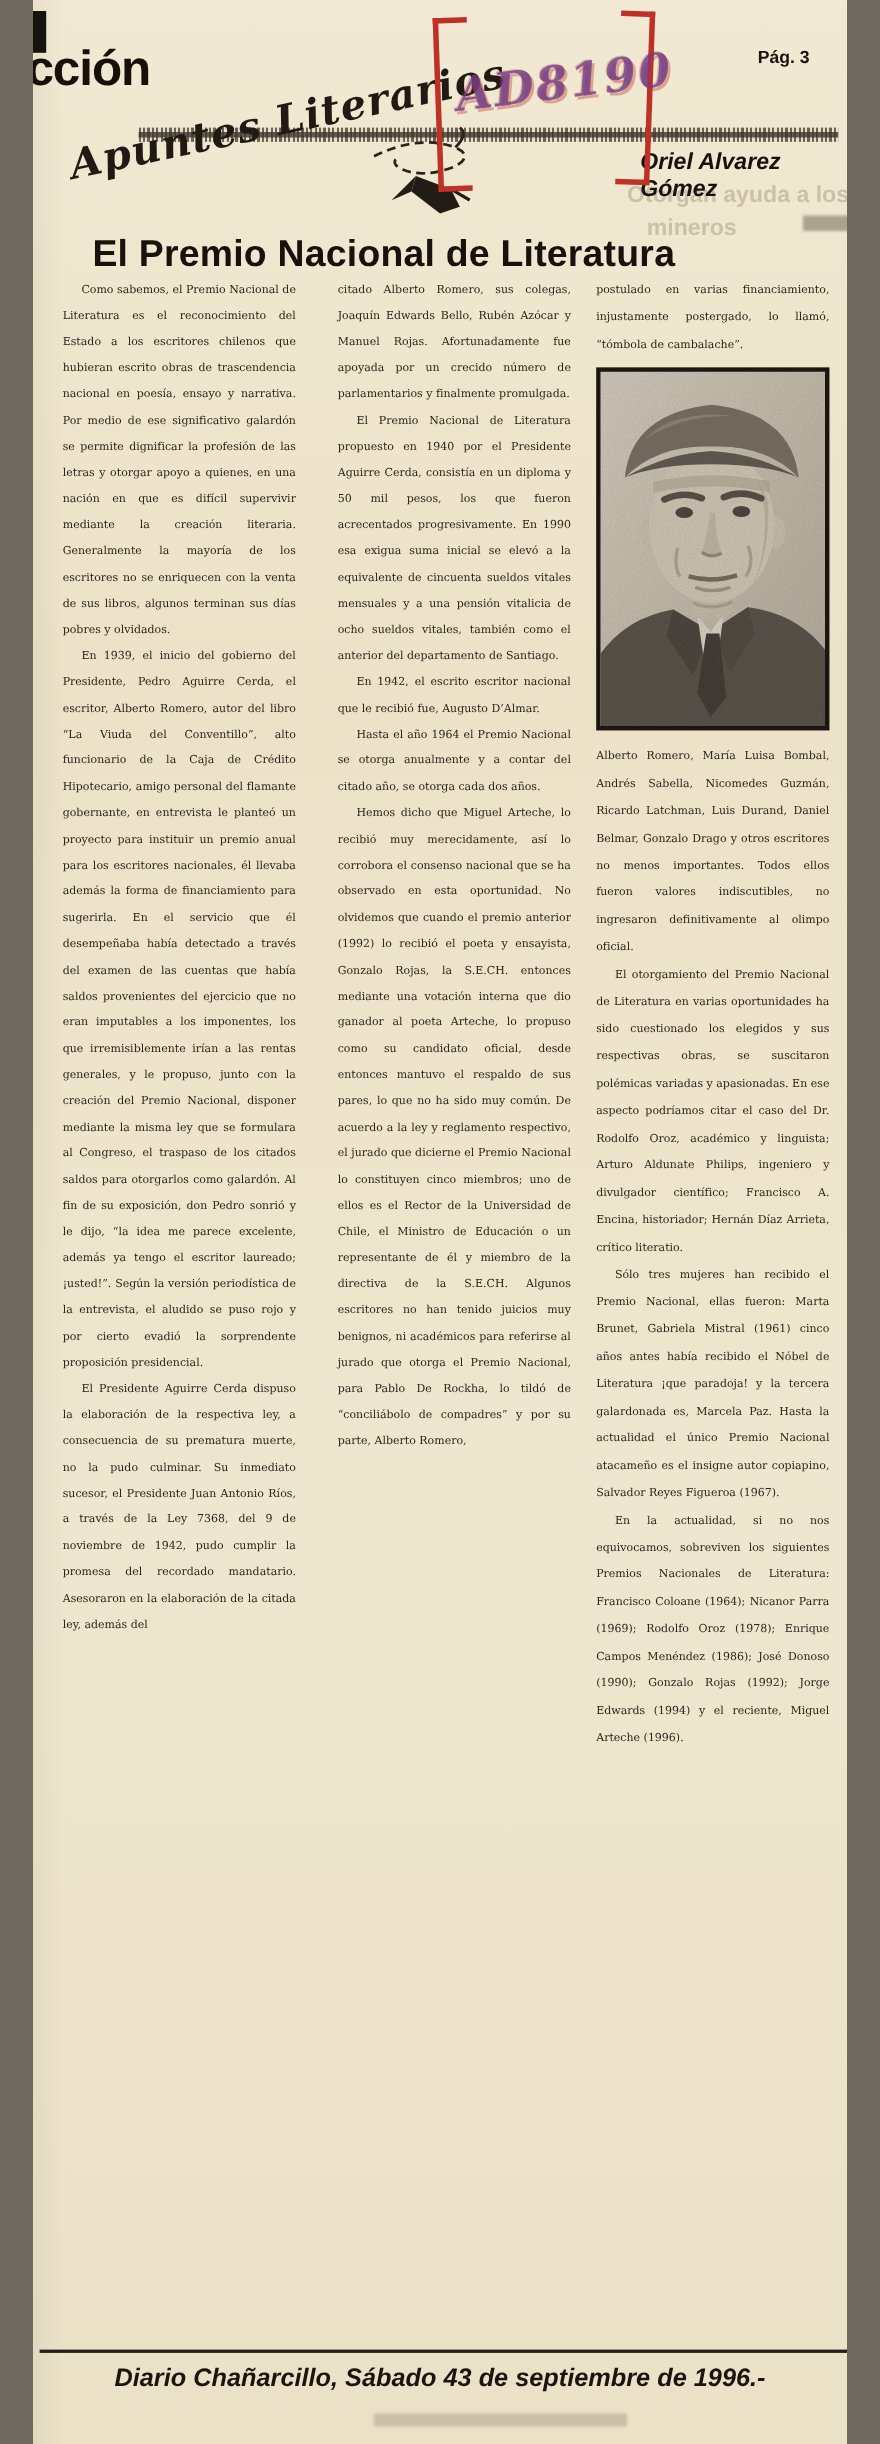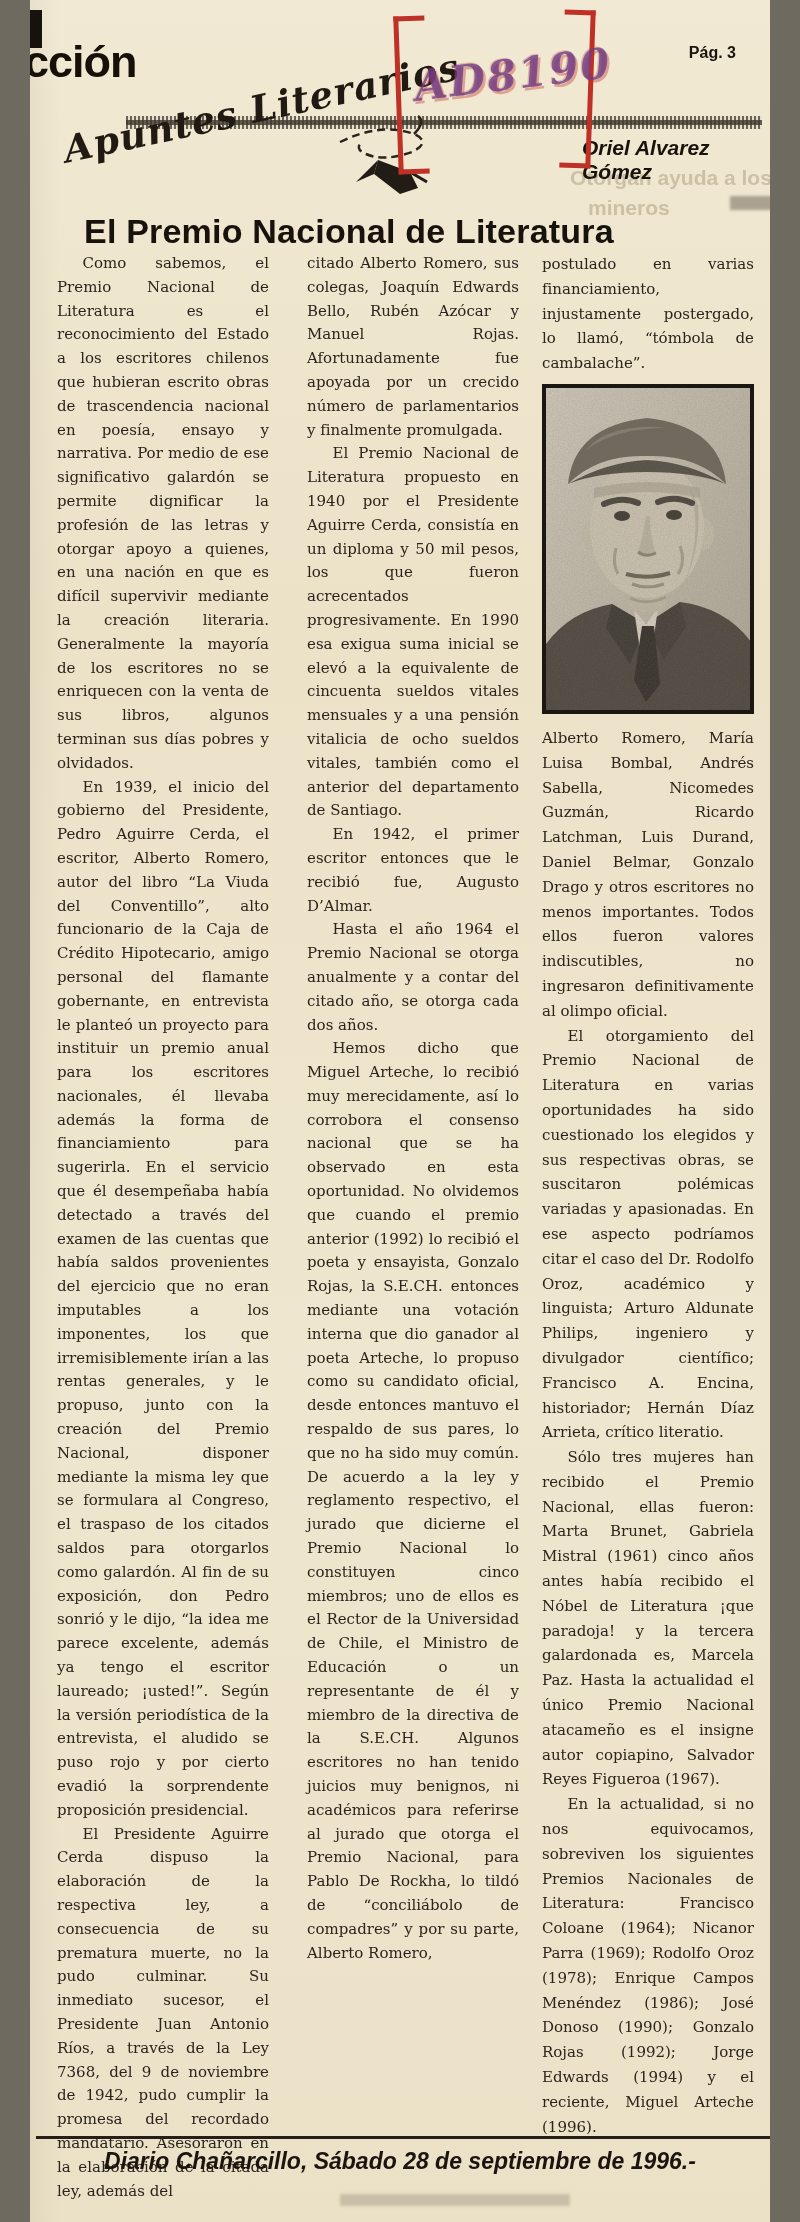--- a/index.html
+++ b/index.html
@@ -23,21 +23,21 @@
         font-style:italic;font-weight:bold;font-size:42px;letter-spacing:2px;color:rgba(108,62,138,.78);
         transform:rotate(-7deg);text-shadow:2px 3px 0 rgba(191,48,38,.38),-1px -1px 0 rgba(191,48,38,.28);}
   .script-title{position:absolute;left:34px;top:128px;z-index:2;font-family:"DejaVu Serif",serif;
         font-style:italic;font-weight:bold;font-size:37px;letter-spacing:1px;color:#201a13;
         transform:rotate(-12deg);transform-origin:0 50%;white-space:nowrap;}
   .pen-doodle{position:absolute;left:296px;top:112px;z-index:2;}
   .byline{position:absolute;left:552px;top:136px;z-index:2;font-family:"Liberation Sans",sans-serif;
         font-weight:bold;font-style:italic;font-size:21px;color:#18120c;}
   .headline{position:absolute;left:54px;top:212px;z-index:2;margin:0;font-family:"Liberation Sans",sans-serif;
         font-weight:bold;font-size:34px;letter-spacing:.2px;color:#18120d;}
-  .col{position:absolute;top:252px;width:212px;z-index:2;font-size:15px;line-height:23.8px;
+  .col{position:absolute;top:252px;width:212px;z-index:2;font-size:10px;line-height:23.8px;
         text-align:justify;hyphens:auto;-webkit-hyphens:auto;}
   .col1{left:27px;} .col2{left:277px;} .col3{left:512px;line-height:24.8px;}
   .col p{margin:0;text-indent:1.7em;}
   .col p.cont{text-indent:0;}
   .photo{margin:8px 0 12px;width:212px;height:330px;border:4px solid #1b1611;box-sizing:border-box;background:#c6beae;}
   .photo svg{display:block;width:100%;height:100%;}
   .footer-rule{position:absolute;left:6px;top:2136px;width:788px;height:3px;background:#251f18;z-index:2;}
   .footer{position:absolute;left:0;top:2148px;width:100%;z-index:2;text-align:center;
         font-family:"Liberation Sans",sans-serif;font-weight:bold;font-style:italic;font-size:23px;color:#1c150f;}
   .ghost{position:absolute;z-index:0;font-family:"Liberation Sans",sans-serif;font-weight:bold;
@@ -87,21 +87,21 @@
 
   <div class="col col1" lang="es">
       <p>Como sabemos, el Premio Nacional de Literatura es el reconocimiento del Estado a los escritores chilenos que hubieran escrito obras de trascendencia nacional en poesía, ensayo y narrativa. Por medio de ese significativo galardón se permite dignificar la profesión de las letras y otorgar apoyo a quienes, en una nación en que es difícil supervivir mediante la creación literaria. Generalmente la mayoría de los escritores no se enriquecen con la venta de sus libros, algunos terminan sus días pobres y olvidados.</p>
       <p>En 1939, el inicio del gobierno del Presidente, Pedro Aguirre Cerda, el escritor, Alberto Romero, autor del libro “La Viuda del Conventillo”, alto funcionario de la Caja de Crédito Hipotecario, amigo personal del flamante gobernante, en entrevista le planteó un proyecto para instituir un premio anual para los escritores nacionales, él llevaba además la forma de financiamiento para sugerirla. En el servicio que él desempeñaba había detectado a través del examen de las cuentas que había saldos provenientes del ejercicio que no eran imputables a los imponentes, los que irremisiblemente irían a las rentas generales, y le propuso, junto con la creación del Premio Nacional, disponer mediante la misma ley que se formulara al Congreso, el traspaso de los citados saldos para otorgarlos como galardón. Al fin de su exposición, don Pedro sonrió y le dijo, “la idea me parece excelente, además ya tengo el escritor laureado; ¡usted!”. Según la versión periodística de la entrevista, el aludido se puso rojo y por cierto evadió la sorprendente proposición presidencial.</p>
       <p>El Presidente Aguirre Cerda dispuso la elaboración de la respectiva ley, a consecuencia de su prematura muerte, no la pudo culminar. Su inmediato sucesor, el Presidente Juan Antonio Ríos, a través de la Ley 7368, del 9 de noviembre de 1942, pudo cumplir la promesa del recordado mandatario. Asesoraron en la elaboración de la citada ley, además del</p>
     </div>
 
   <div class="col col2" lang="es">
       <p class="cont">citado Alberto Romero, sus colegas, Joaquín Edwards Bello, Rubén Azócar y Manuel Rojas. Afortunadamente fue apoyada por un crecido número de parlamentarios y finalmente promulgada.</p>
       <p>El Premio Nacional de Literatura propuesto en 1940 por el Presidente Aguirre Cerda, consistía en un diploma y 50 mil pesos, los que fueron acrecentados progresivamente. En 1990 esa exigua suma inicial se elevó a la equivalente de cincuenta sueldos vitales mensuales y a una pensión vitalicia de ocho sueldos vitales, también como el anterior del departamento de Santiago.</p>
-      <p>En 1942, el primer escritor entonces que le recibió fue, Augusto D’Almar.</p>
+      <p>En 1942, el escrito escritor nacional que le recibió fue, Augusto D’Almar.</p>
       <p>Hasta el año 1964 el Premio Nacional se otorga anualmente y a contar del citado año, se otorga cada dos años.</p>
       <p>Hemos dicho que Miguel Arteche, lo recibió muy merecidamente, así lo corrobora el consenso nacional que se ha observado en esta oportunidad. No olvidemos que cuando el premio anterior (1992) lo recibió el poeta y ensayista, Gonzalo Rojas, la S.E.CH. entonces mediante una votación interna que dio ganador al poeta Arteche, lo propuso como su candidato oficial, desde entonces mantuvo el respaldo de sus pares, lo que no ha sido muy común. De acuerdo a la ley y reglamento respectivo, el jurado que dicierne el Premio Nacional lo constituyen cinco miembros; uno de ellos es el Rector de la Universidad de Chile, el Ministro de Educación o un representante de él y miembro de la directiva de la S.E.CH. Algunos escritores no han tenido juicios muy benignos, ni académicos para referirse al jurado que otorga el Premio Nacional, para Pablo De Rockha, lo tildó de “conciliábolo de compadres” y por su parte, Alberto Romero,</p>
     </div>
 
   <div class="col col3" lang="es">
     <div>
         <p class="cont">postulado en varias financiamiento, injustamente postergado, lo llamó, “tómbola de cambalache”.</p>
       </div>
     <figure class="photo">
       <svg viewBox="0 0 204 322" preserveAspectRatio="none" aria-hidden="true">
@@ -146,15 +146,15 @@
     </figure>
     <div>
         <p class="cont">Alberto Romero, María Luisa Bombal, Andrés Sabella, Nicomedes Guzmán, Ricardo Latchman, Luis Durand, Daniel Belmar, Gonzalo Drago y otros escritores no menos importantes. Todos ellos fueron valores indiscutibles, no ingresaron definitivamente al olimpo oficial.</p>
         <p>El otorgamiento del Premio Nacional de Literatura en varias oportunidades ha sido cuestionado los elegidos y sus respectivas obras, se suscitaron polémicas variadas y apasionadas. En ese aspecto podríamos citar el caso del Dr. Rodolfo Oroz, académico y linguista; Arturo Aldunate Philips, ingeniero y divulgador científico; Francisco A. Encina, historiador; Hernán Díaz Arrieta, crítico literatio.</p>
         <p>Sólo tres mujeres han recibido el Premio Nacional, ellas fueron: Marta Brunet, Gabriela Mistral (1961) cinco años antes había recibido el Nóbel de Literatura ¡que paradoja! y la tercera galardonada es, Marcela Paz. Hasta la actualidad el único Premio Nacional atacameño es el insigne autor copiapino, Salvador Reyes Figueroa (1967).</p>
         <p>En la actualidad, si no nos equivocamos, sobreviven los siguientes Premios Nacionales de Literatura: Francisco Coloane (1964); Nicanor Parra (1969); Rodolfo Oroz (1978); Enrique Campos Menéndez (1986); José Donoso (1990); Gonzalo Rojas (1992); Jorge Edwards (1994) y el reciente, Miguel Arteche (1996).</p>
       </div>
   </div>
 
   <div class="footer-rule"></div>
-  <div class="footer">Diario Chañarcillo, Sábado 28 de septiembre de 1996.-</div>
+  <div class="footer">Diario Chañarcillo, Sábado 43 de septiembre de 1996.-</div>
 
 </div>
 
 </body></html>

